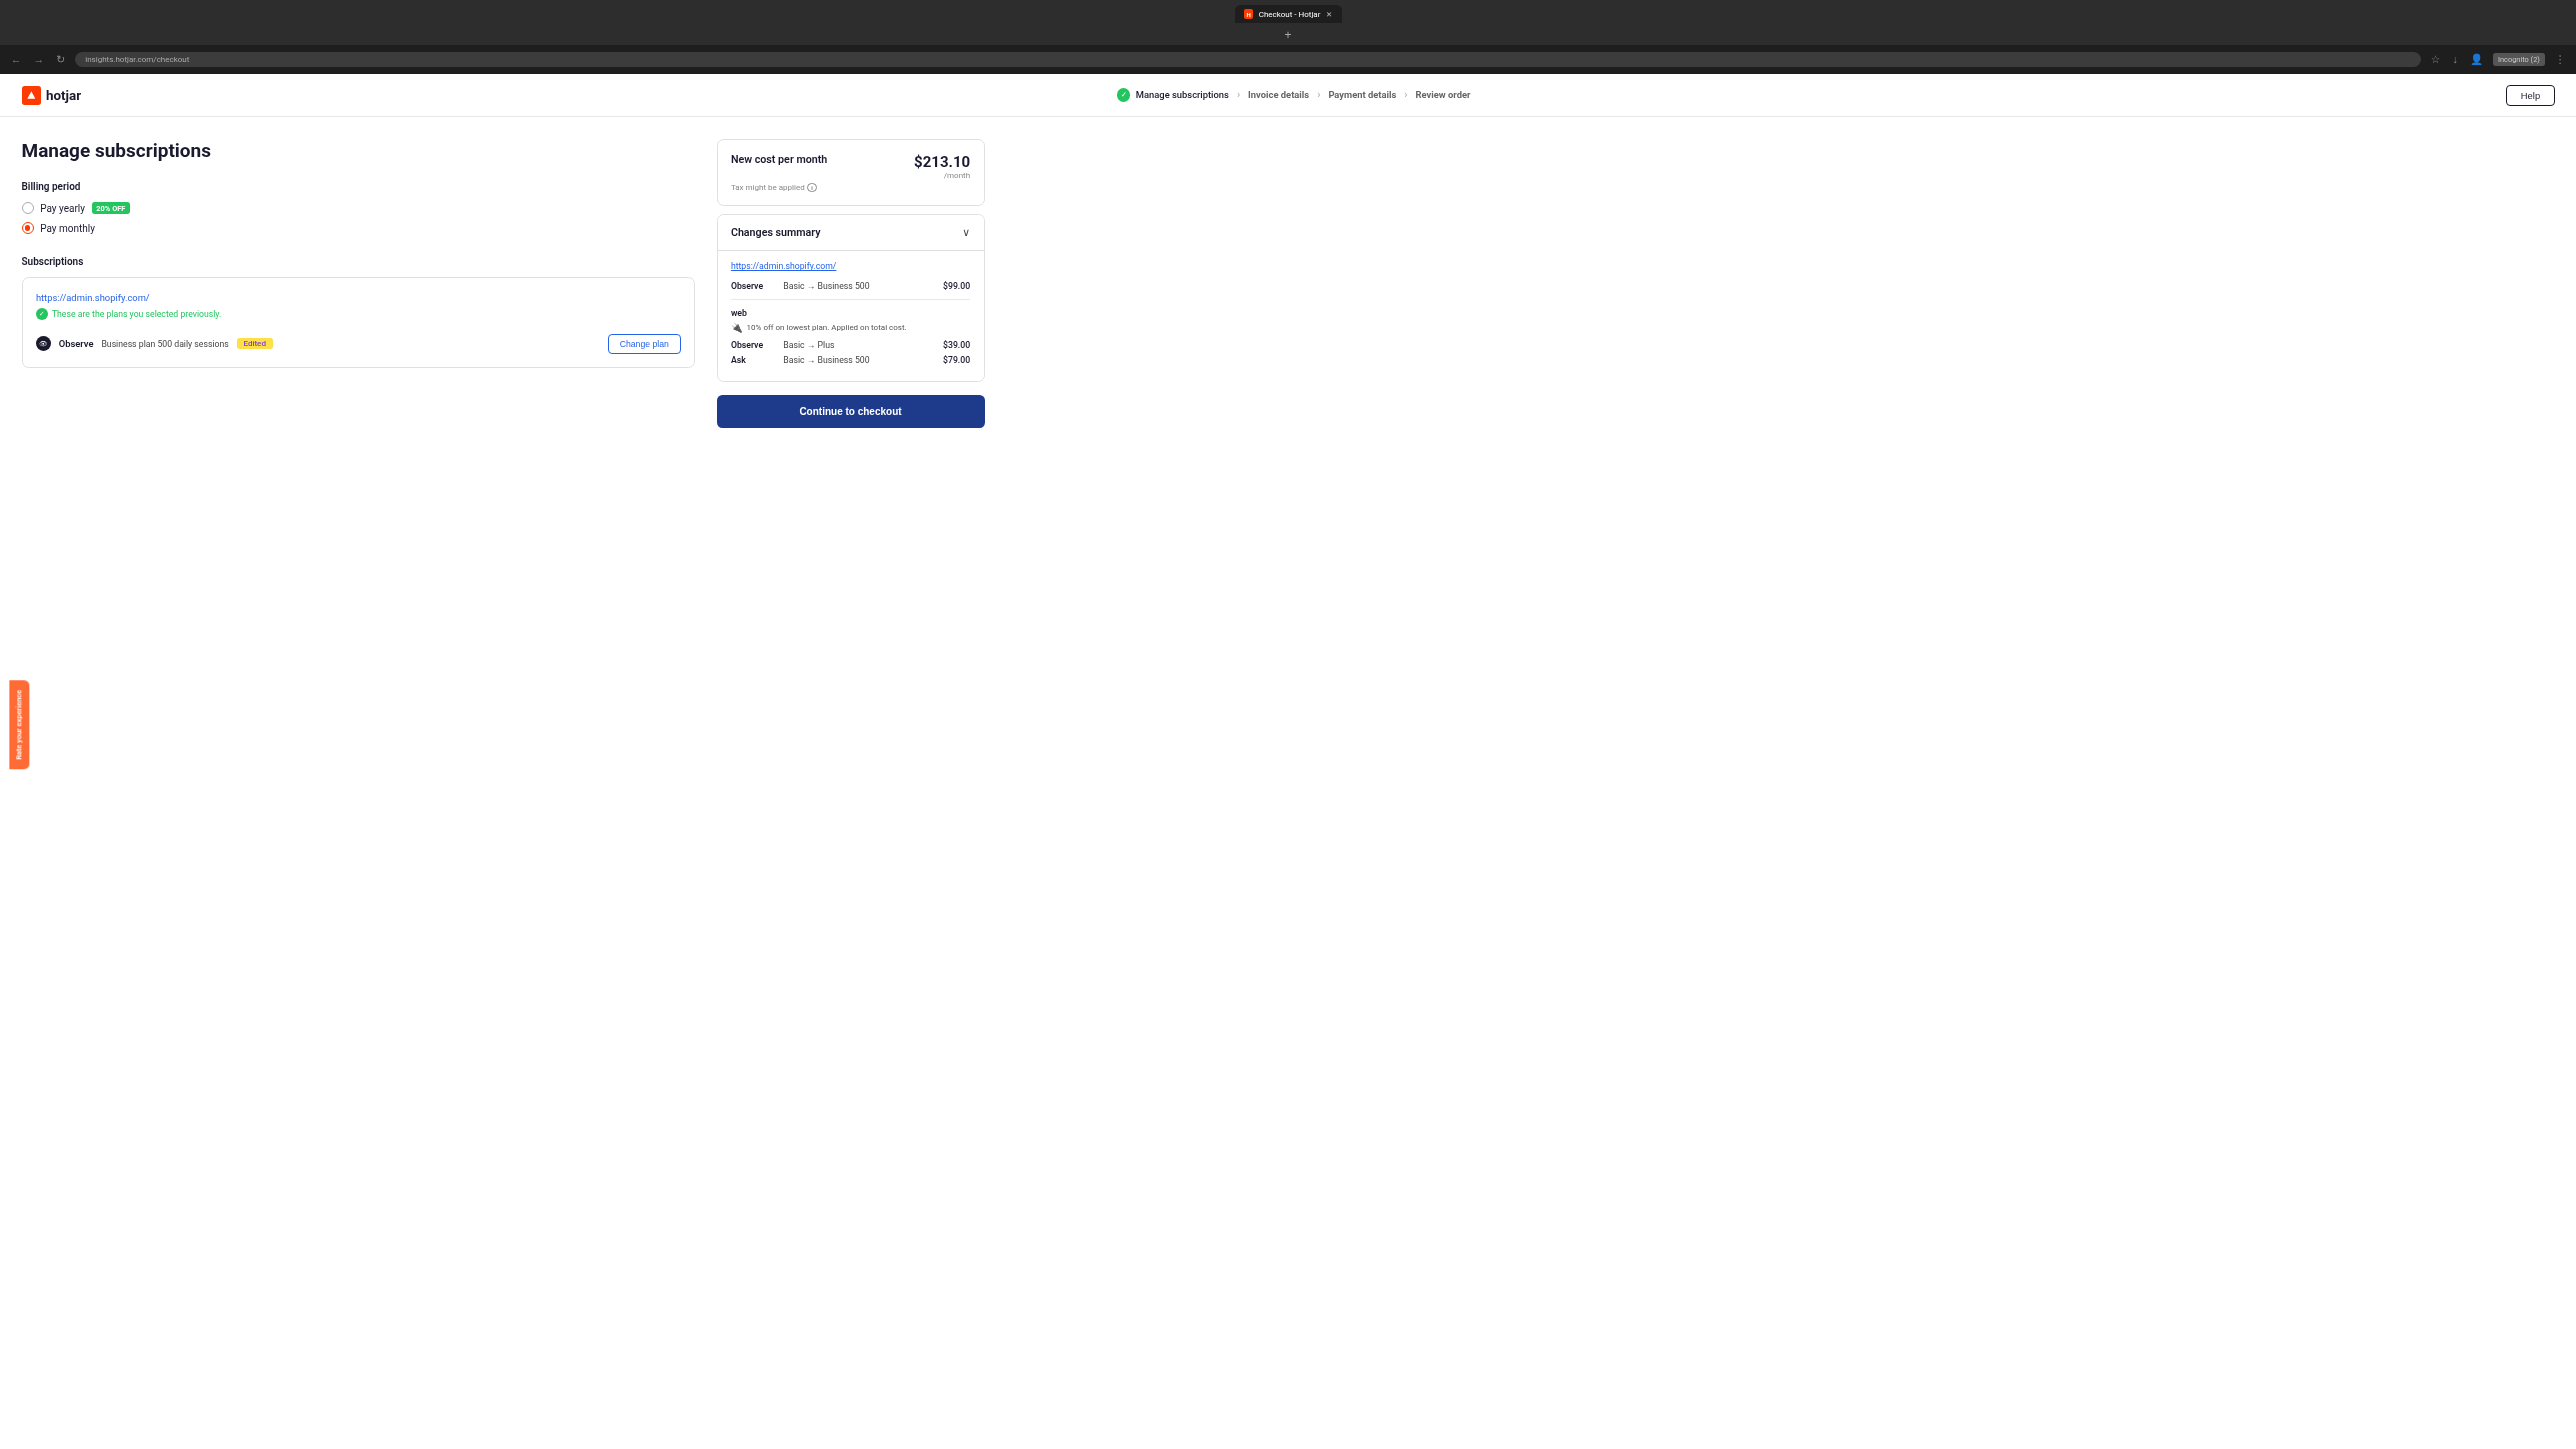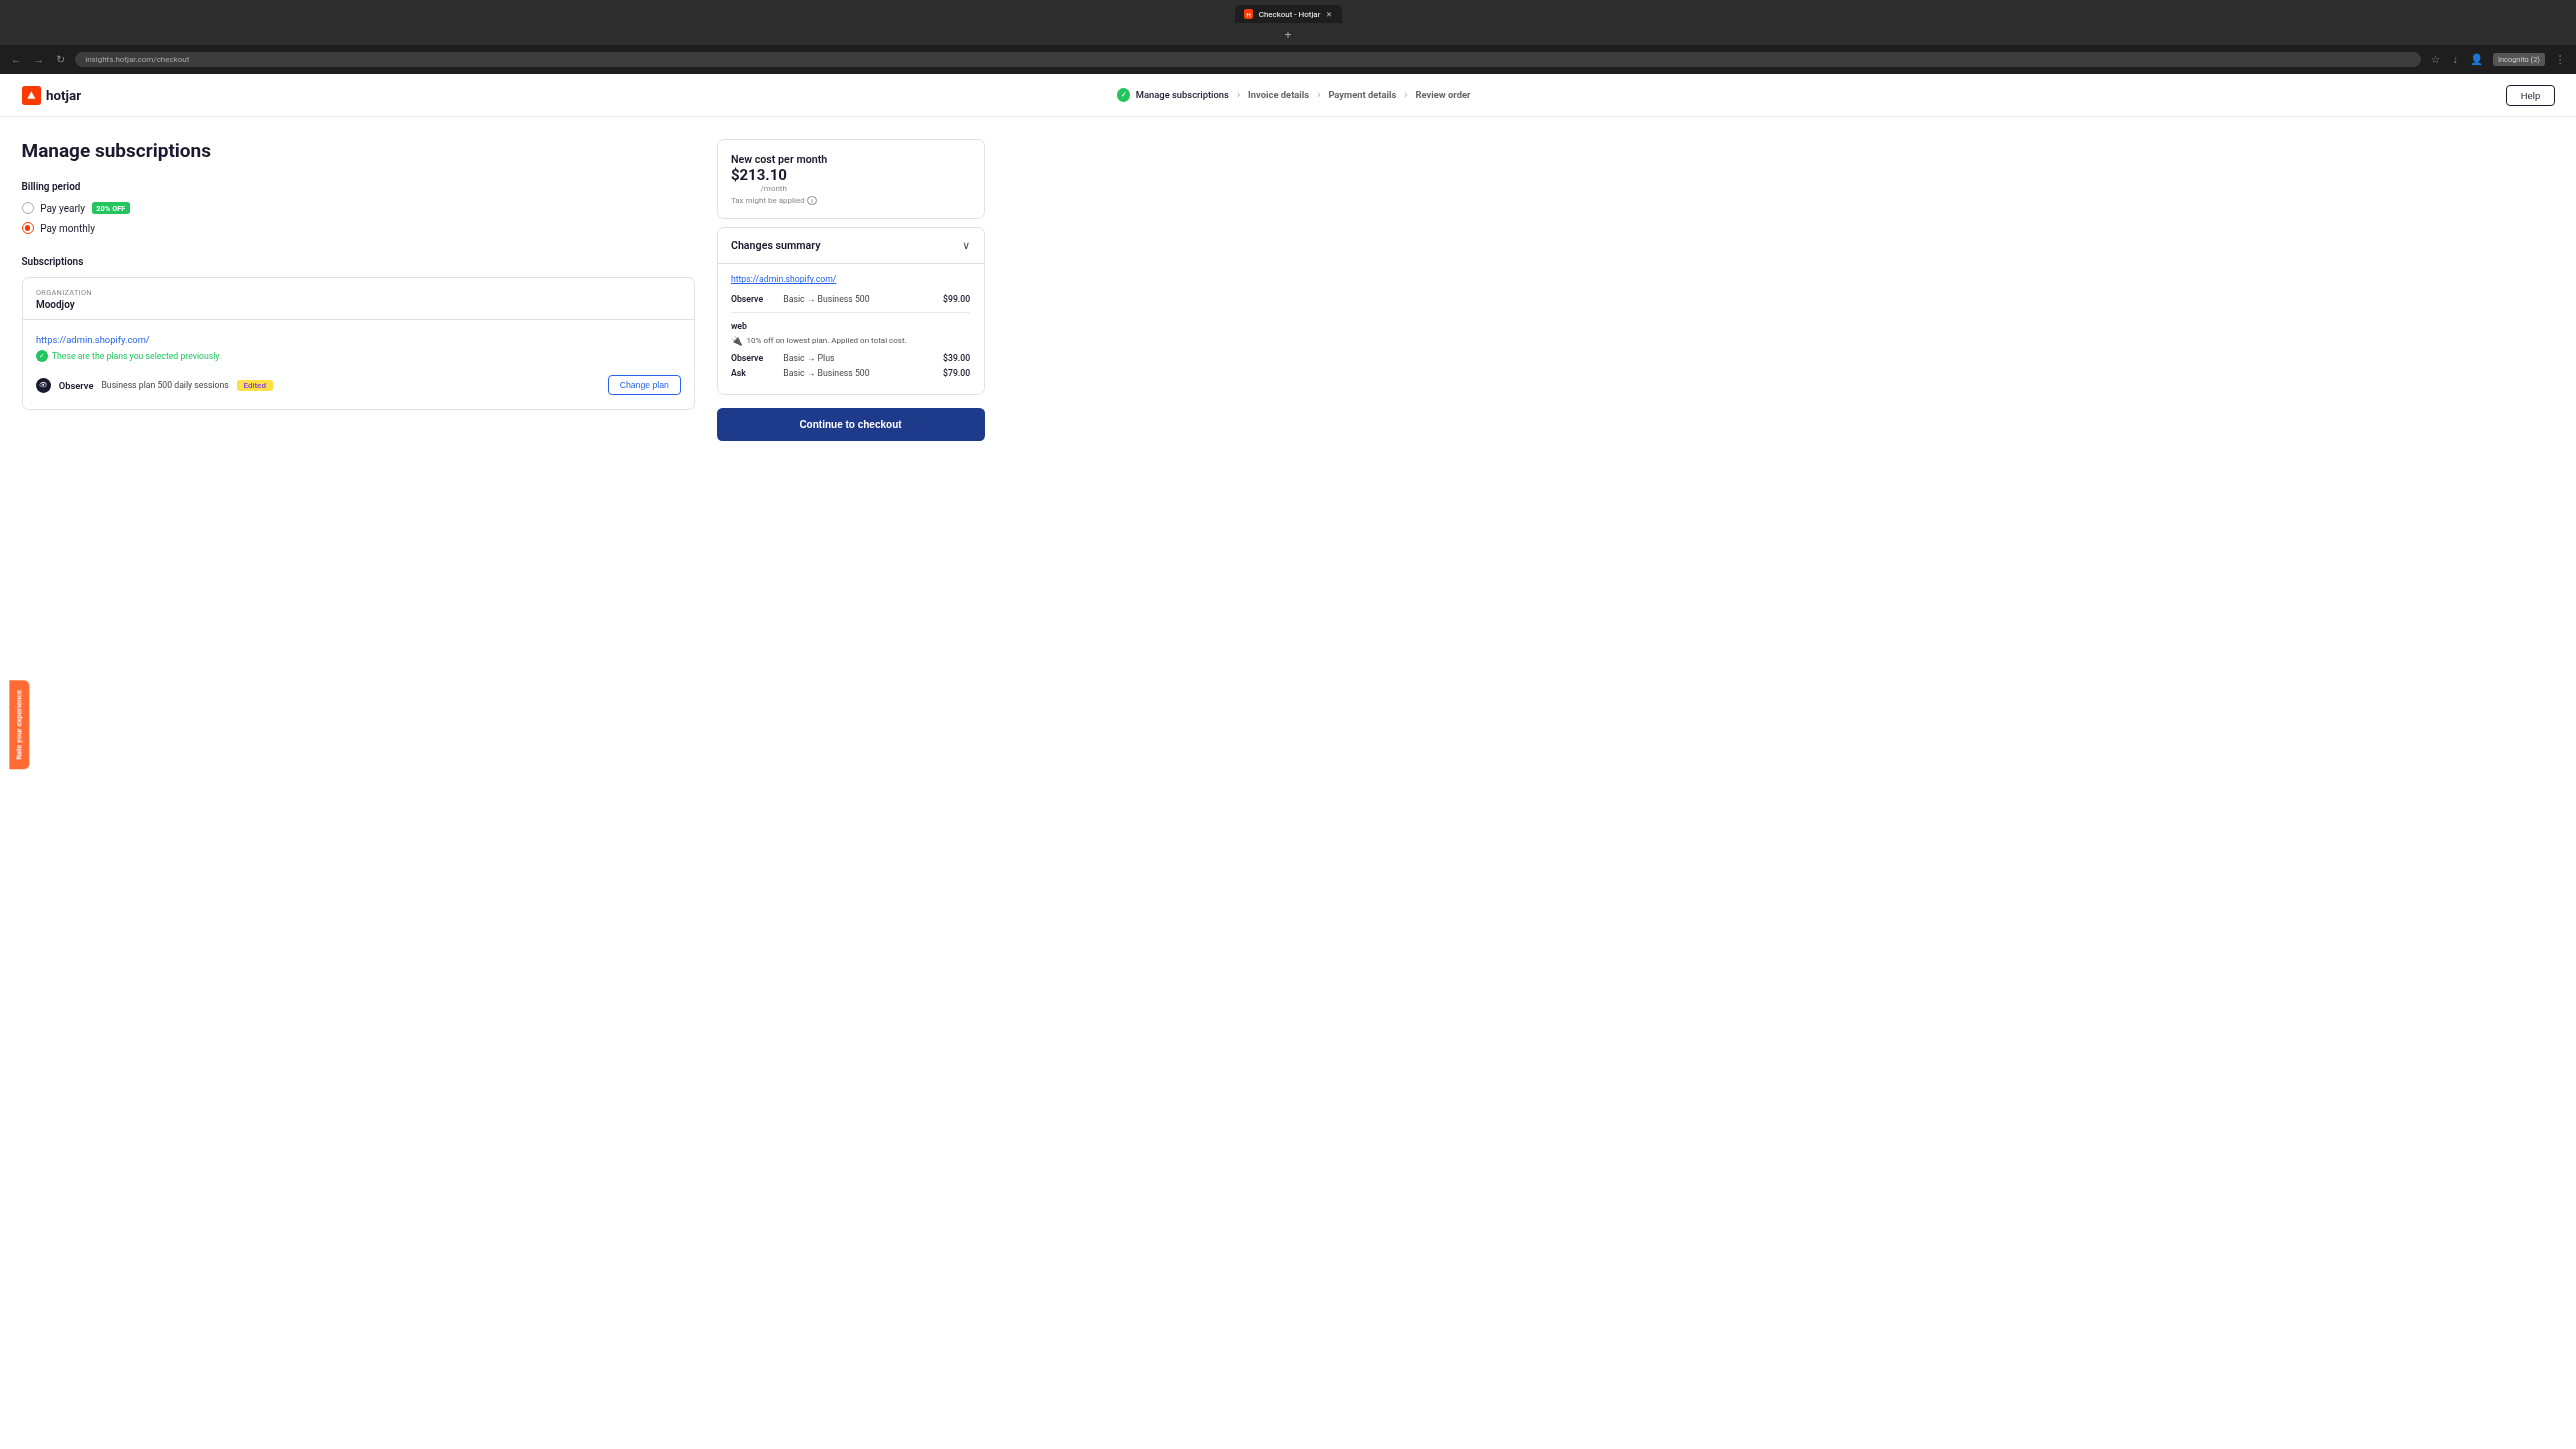--- a/index.html
+++ b/index.html
@@ -346,21 +346,20 @@
       border: 0.7px solid #e0e0e0;
       border-radius: 6.7px;
       padding: 13.4px;
       margin-bottom: 8px;
     }
     .cost-header {
       display: flex;
       align-items: flex-start;
       justify-content: space-between;
       margin-bottom: 2.7px;
-      flex-direction: column;
     }
     .cost-title {
       font-size: 10.7px;
       font-weight: 600;
     }
     .cost-amount {
       font-size: 15px;
       font-weight: 700;
       color: #1a1a2e;
     }
@@ -579,24 +578,20 @@
           <div class="radio-inner"></div>
         </div>
         <span class="billing-label">Pay monthly</span>
       </label>
     </div>
 
     <div class="subscriptions-section">
       <div class="section-label">Subscriptions</div>
 
       <div class="org-card">
-        <div class="org-header">
-          <div class="org-label">Organization</div>
-          <div class="org-name">Moodjoy</div>
-        </div>
         <div class="org-body">
           <a class="site-link" href="#">https://admin.shopify.com/</a>
           <div class="plans-note">
             <div class="check-circle">✓</div>
             <span>These are the plans you selected previously.</span>
           </div>
           <div class="plan-row">
             <div class="plan-icon">👁</div>
             <span class="plan-name">Observe</span>
             <span class="plan-desc">Business plan 500 daily sessions</span>

